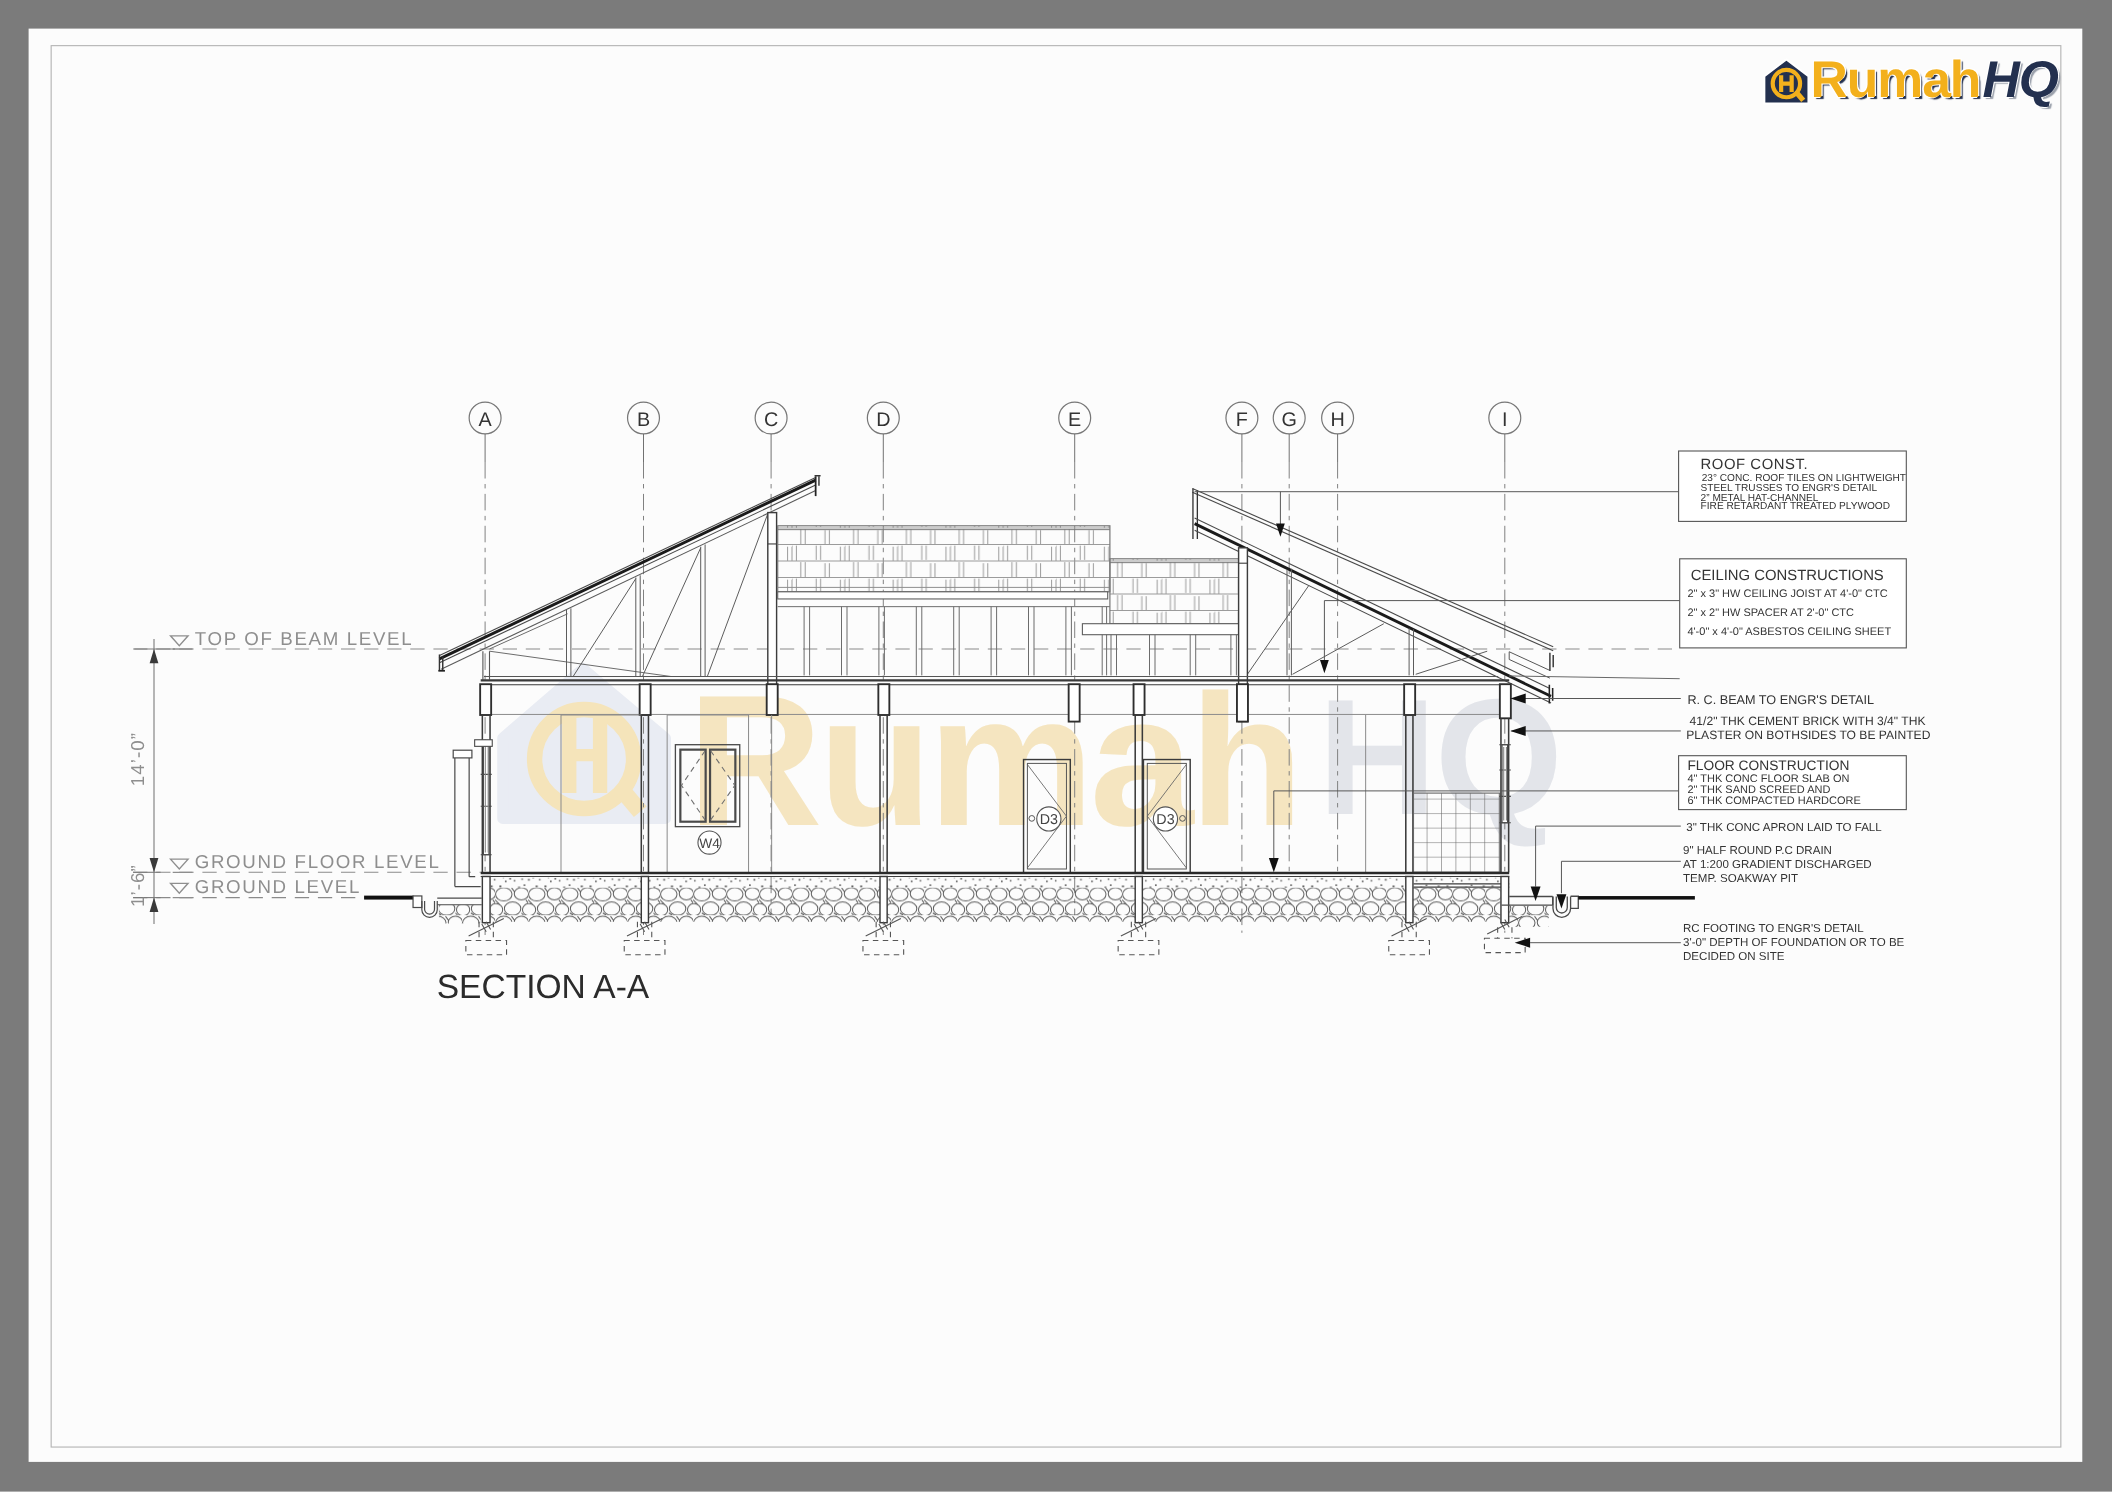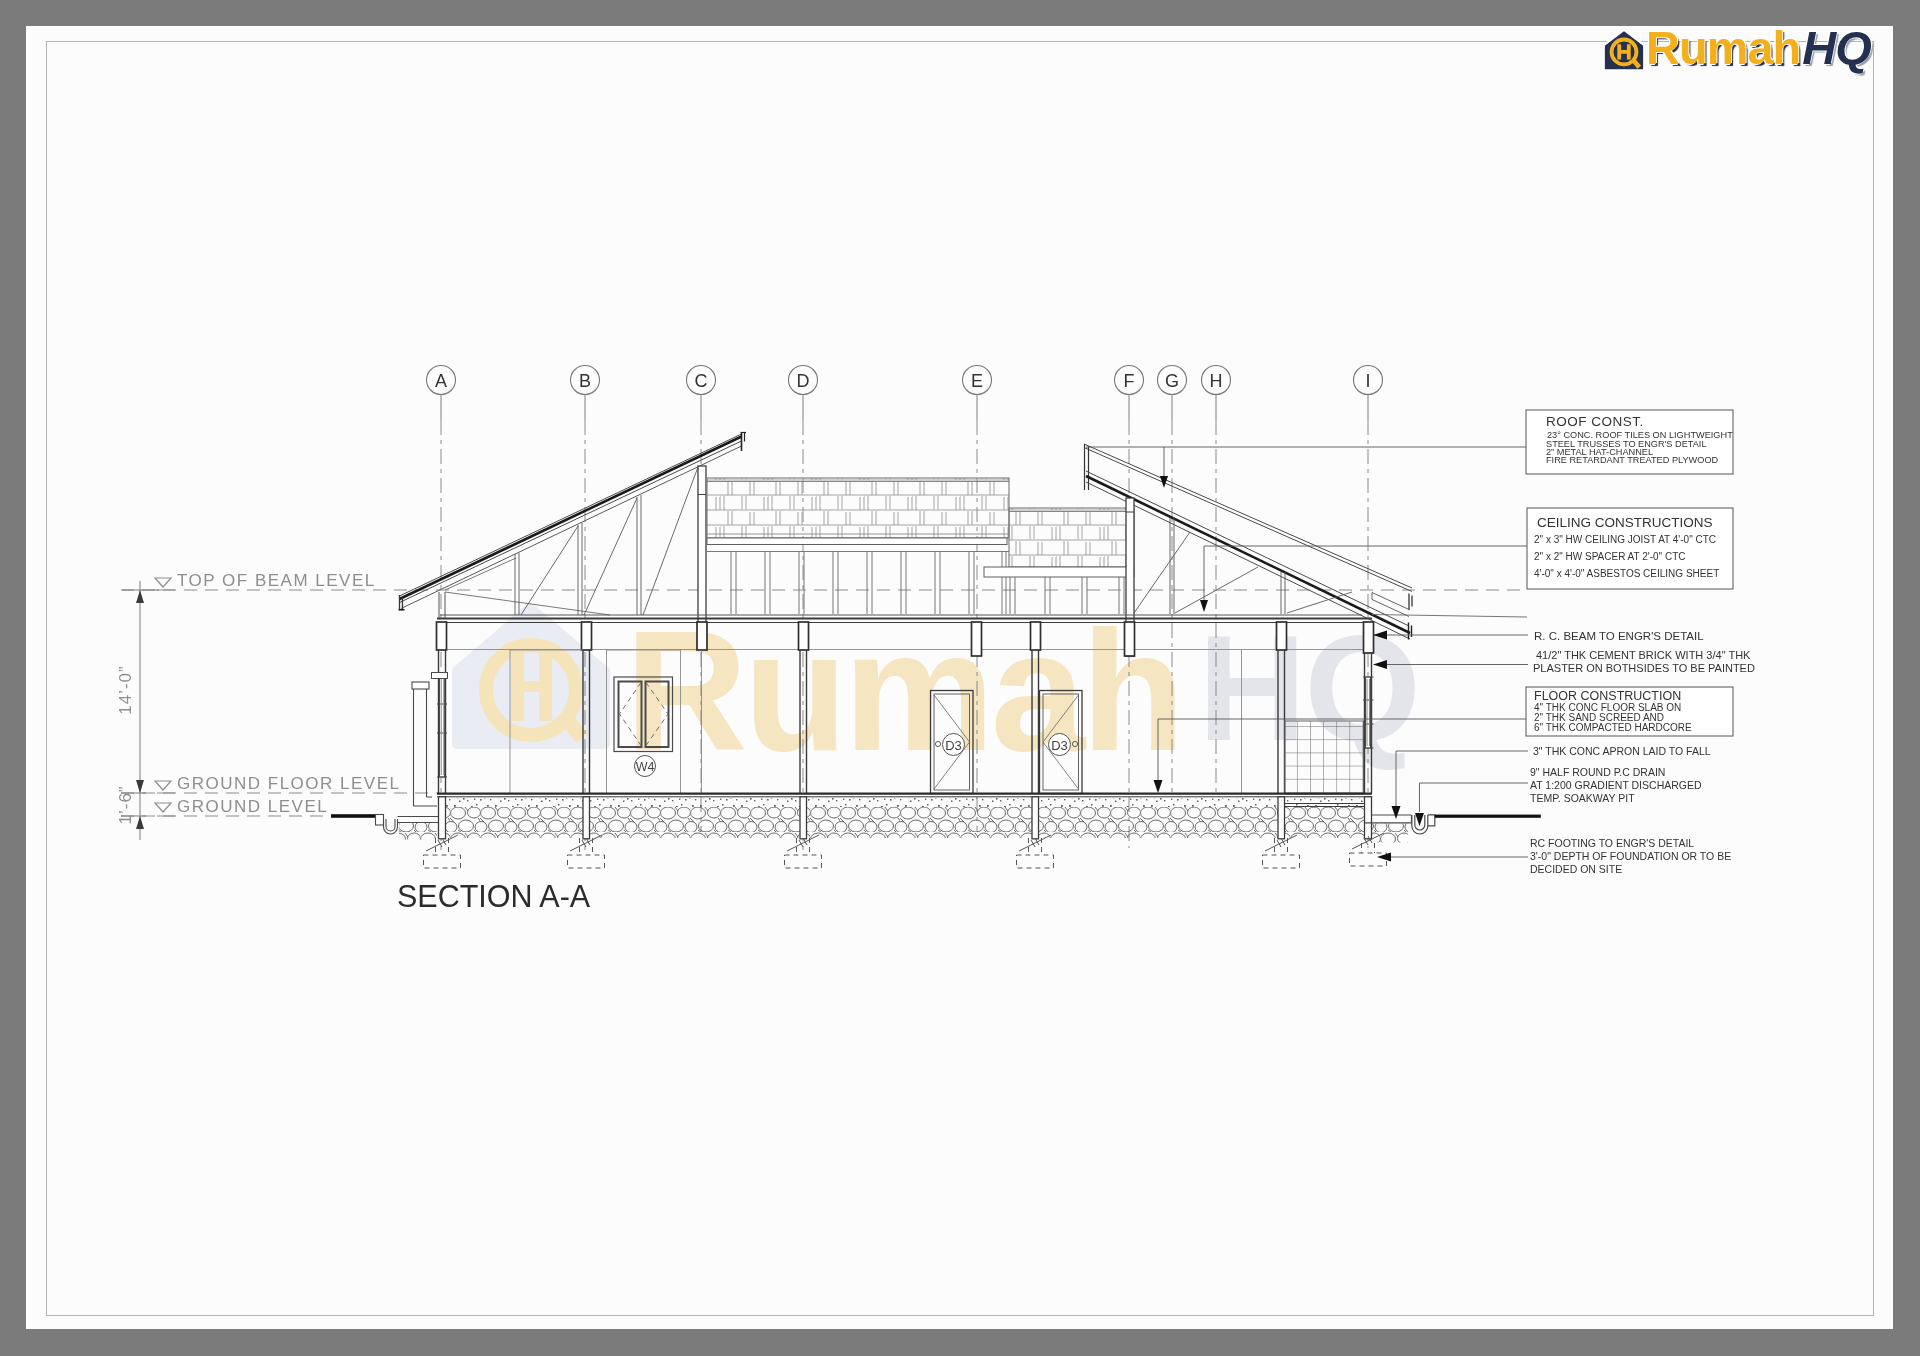--- a/index.html
+++ b/index.html
@@ -1,20 +1,20 @@
 <!DOCTYPE html>
 <html><head>
 <meta charset="utf-8">
 <style>
 html,body{margin:0;padding:0}
 body{width:1920px;height:1356px;background:#7b7b7b;position:relative;overflow:hidden;font-family:"Liberation Sans",sans-serif}
 .page{position:absolute;left:26px;top:26px;width:1867px;height:1303px;background:#fcfcfc}
 .inner{position:absolute;left:20px;top:15px;width:1826px;height:1273px;border:1px solid #b3b3b3}
 svg.draw{position:absolute;left:0;top:0}
-.logo{position:absolute;left:1602px;top:20px;height:48px;white-space:nowrap}
+.logo{position:absolute;left:1602px;top:44px;height:48px;white-space:nowrap}
 .logo .rum{font-weight:bold;font-size:47px;letter-spacing:-1px;color:#f3b01c;
  text-shadow:-1px -1px 0 #fff,1px -1px 0 #fff,-1px 1px 0 #fff,2px 2px 1px #23304f}
   .logo .hq{margin-left:2px;font-weight:bold;font-size:47px;letter-spacing:-1px;color:#23304f;font-style:italic;
  text-shadow:-1px -1px 0 #fff,1px -1px 0 #fff,-1px 1px 0 #fff,2px 2px 1px #9aa0ab}
 </style>
 </head>
 <body>
 
 <div class="page">
 

